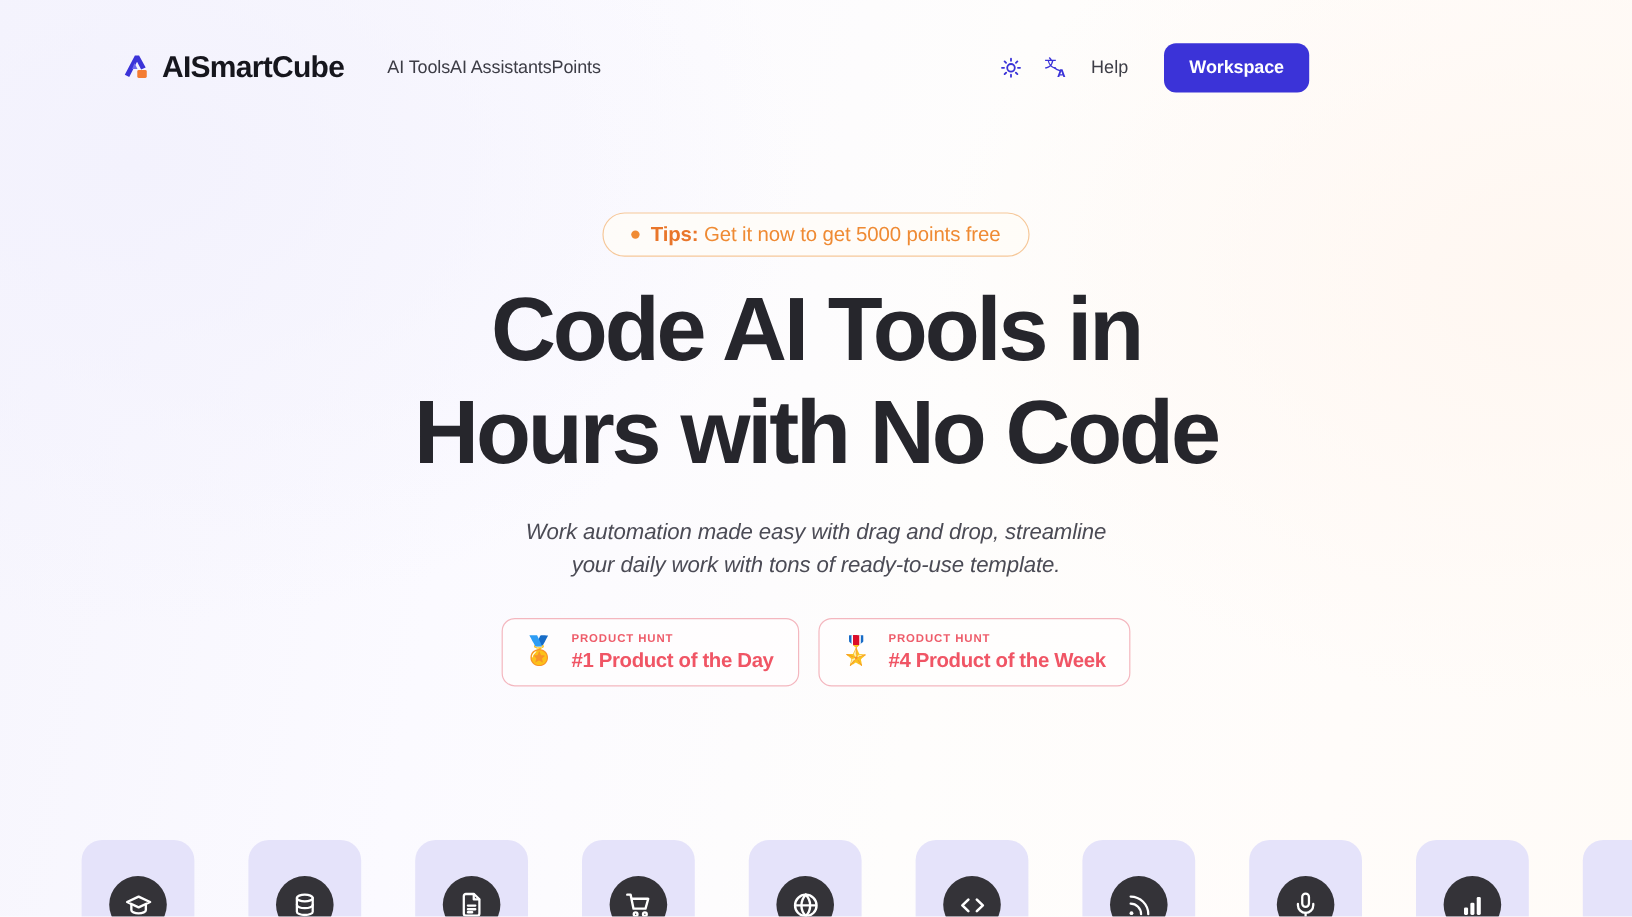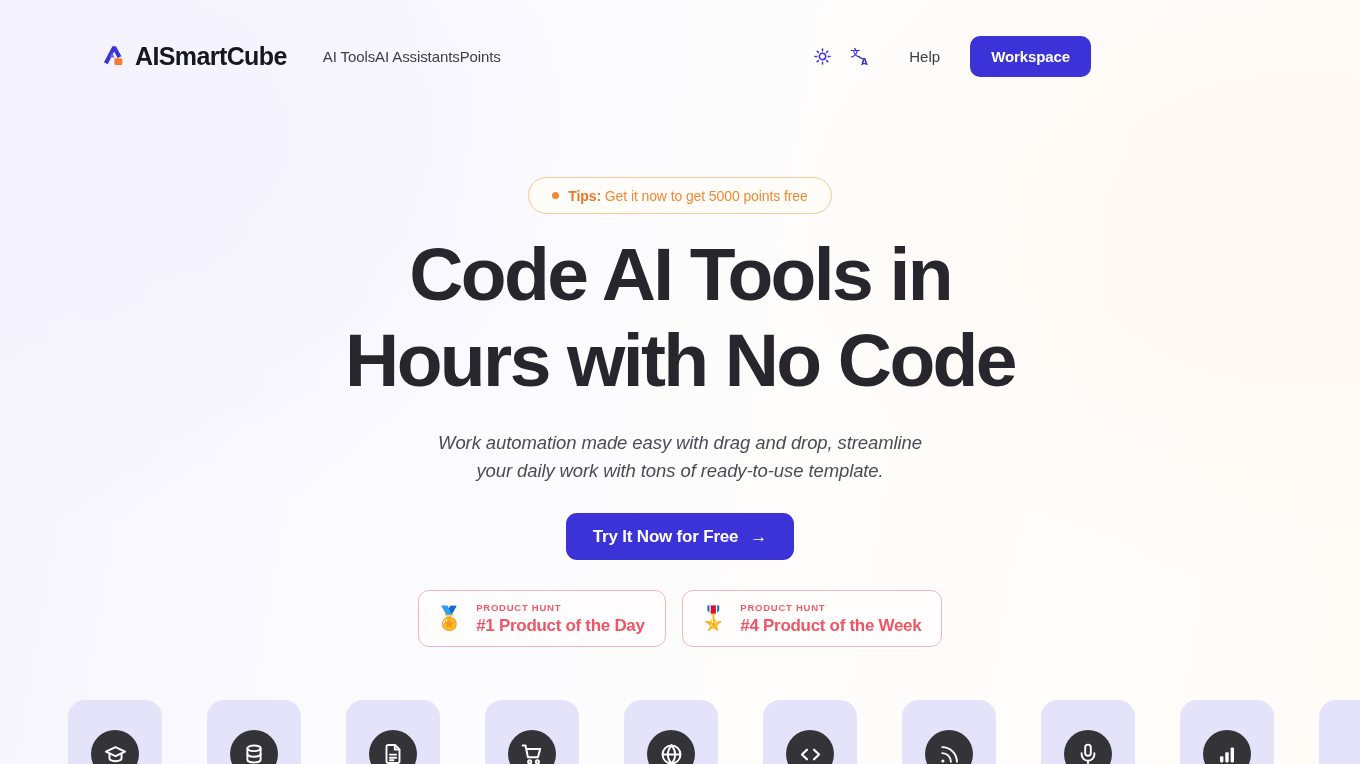--- a/index.html
+++ b/index.html
@@ -91,21 +91,21 @@
     cursor: pointer;
     border-radius: 9px;
     color: #3b33d8;
   }
   .icon-btn svg { display: block; }
 
   .help-link {
     font-size: 15px;
     color: #3d3d46;
     cursor: pointer;
-    margin-left: 30px;
+    margin-left: 10px;
     margin-right: 30px;
     white-space: nowrap;
   }
 
   .workspace-btn {
     height: 41px;
     padding: 0 21px;
     border: none;
     border-radius: 10px;
     background: #3b33d8;
@@ -139,21 +139,21 @@
     cursor: pointer;
     white-space: nowrap;
   }
   .tips-dot {
     width: 7px; height: 7px;
     border-radius: 50%;
     background: #f08b34;
     flex: none;
   }
   .tips-text {
-    font-size: 14px;
+    font-size: 17px;
     color: #ef8a33;
     letter-spacing: -0.1px;
   }
   .tips-strong { font-weight: 700; color: #e9762b; }
 
   .hero-title {
     margin-top: 23px;
     font-size: 75px;
     line-height: 1.0;
     font-weight: 800;
@@ -328,24 +328,20 @@
     <h1 class="hero-title">
       <span class="ln">Code AI Tools in</span>
       <span class="ln">Hours with No Code</span>
     </h1>
 
     <p class="hero-sub">
       <span class="ln">Work automation made easy with drag and drop, streamline</span>
       <span class="ln">your daily work with tons of ready-to-use template.</span>
     </p>
 
-    <button class="cta-btn">
-      <span>Try It Now for Free</span>
-      <span class="cta-arrow">→</span>
-    </button>
 
     <div class="badges">
 
       <div class="badge">
         <span class="badge-emoji">🏅</span>
         <span class="badge-text">
           <span class="badge-kicker" style="display:block">PRODUCT HUNT</span>
           <span class="badge-title" style="display:block">#1 Product of the Day</span>
         </span>
       </div>

